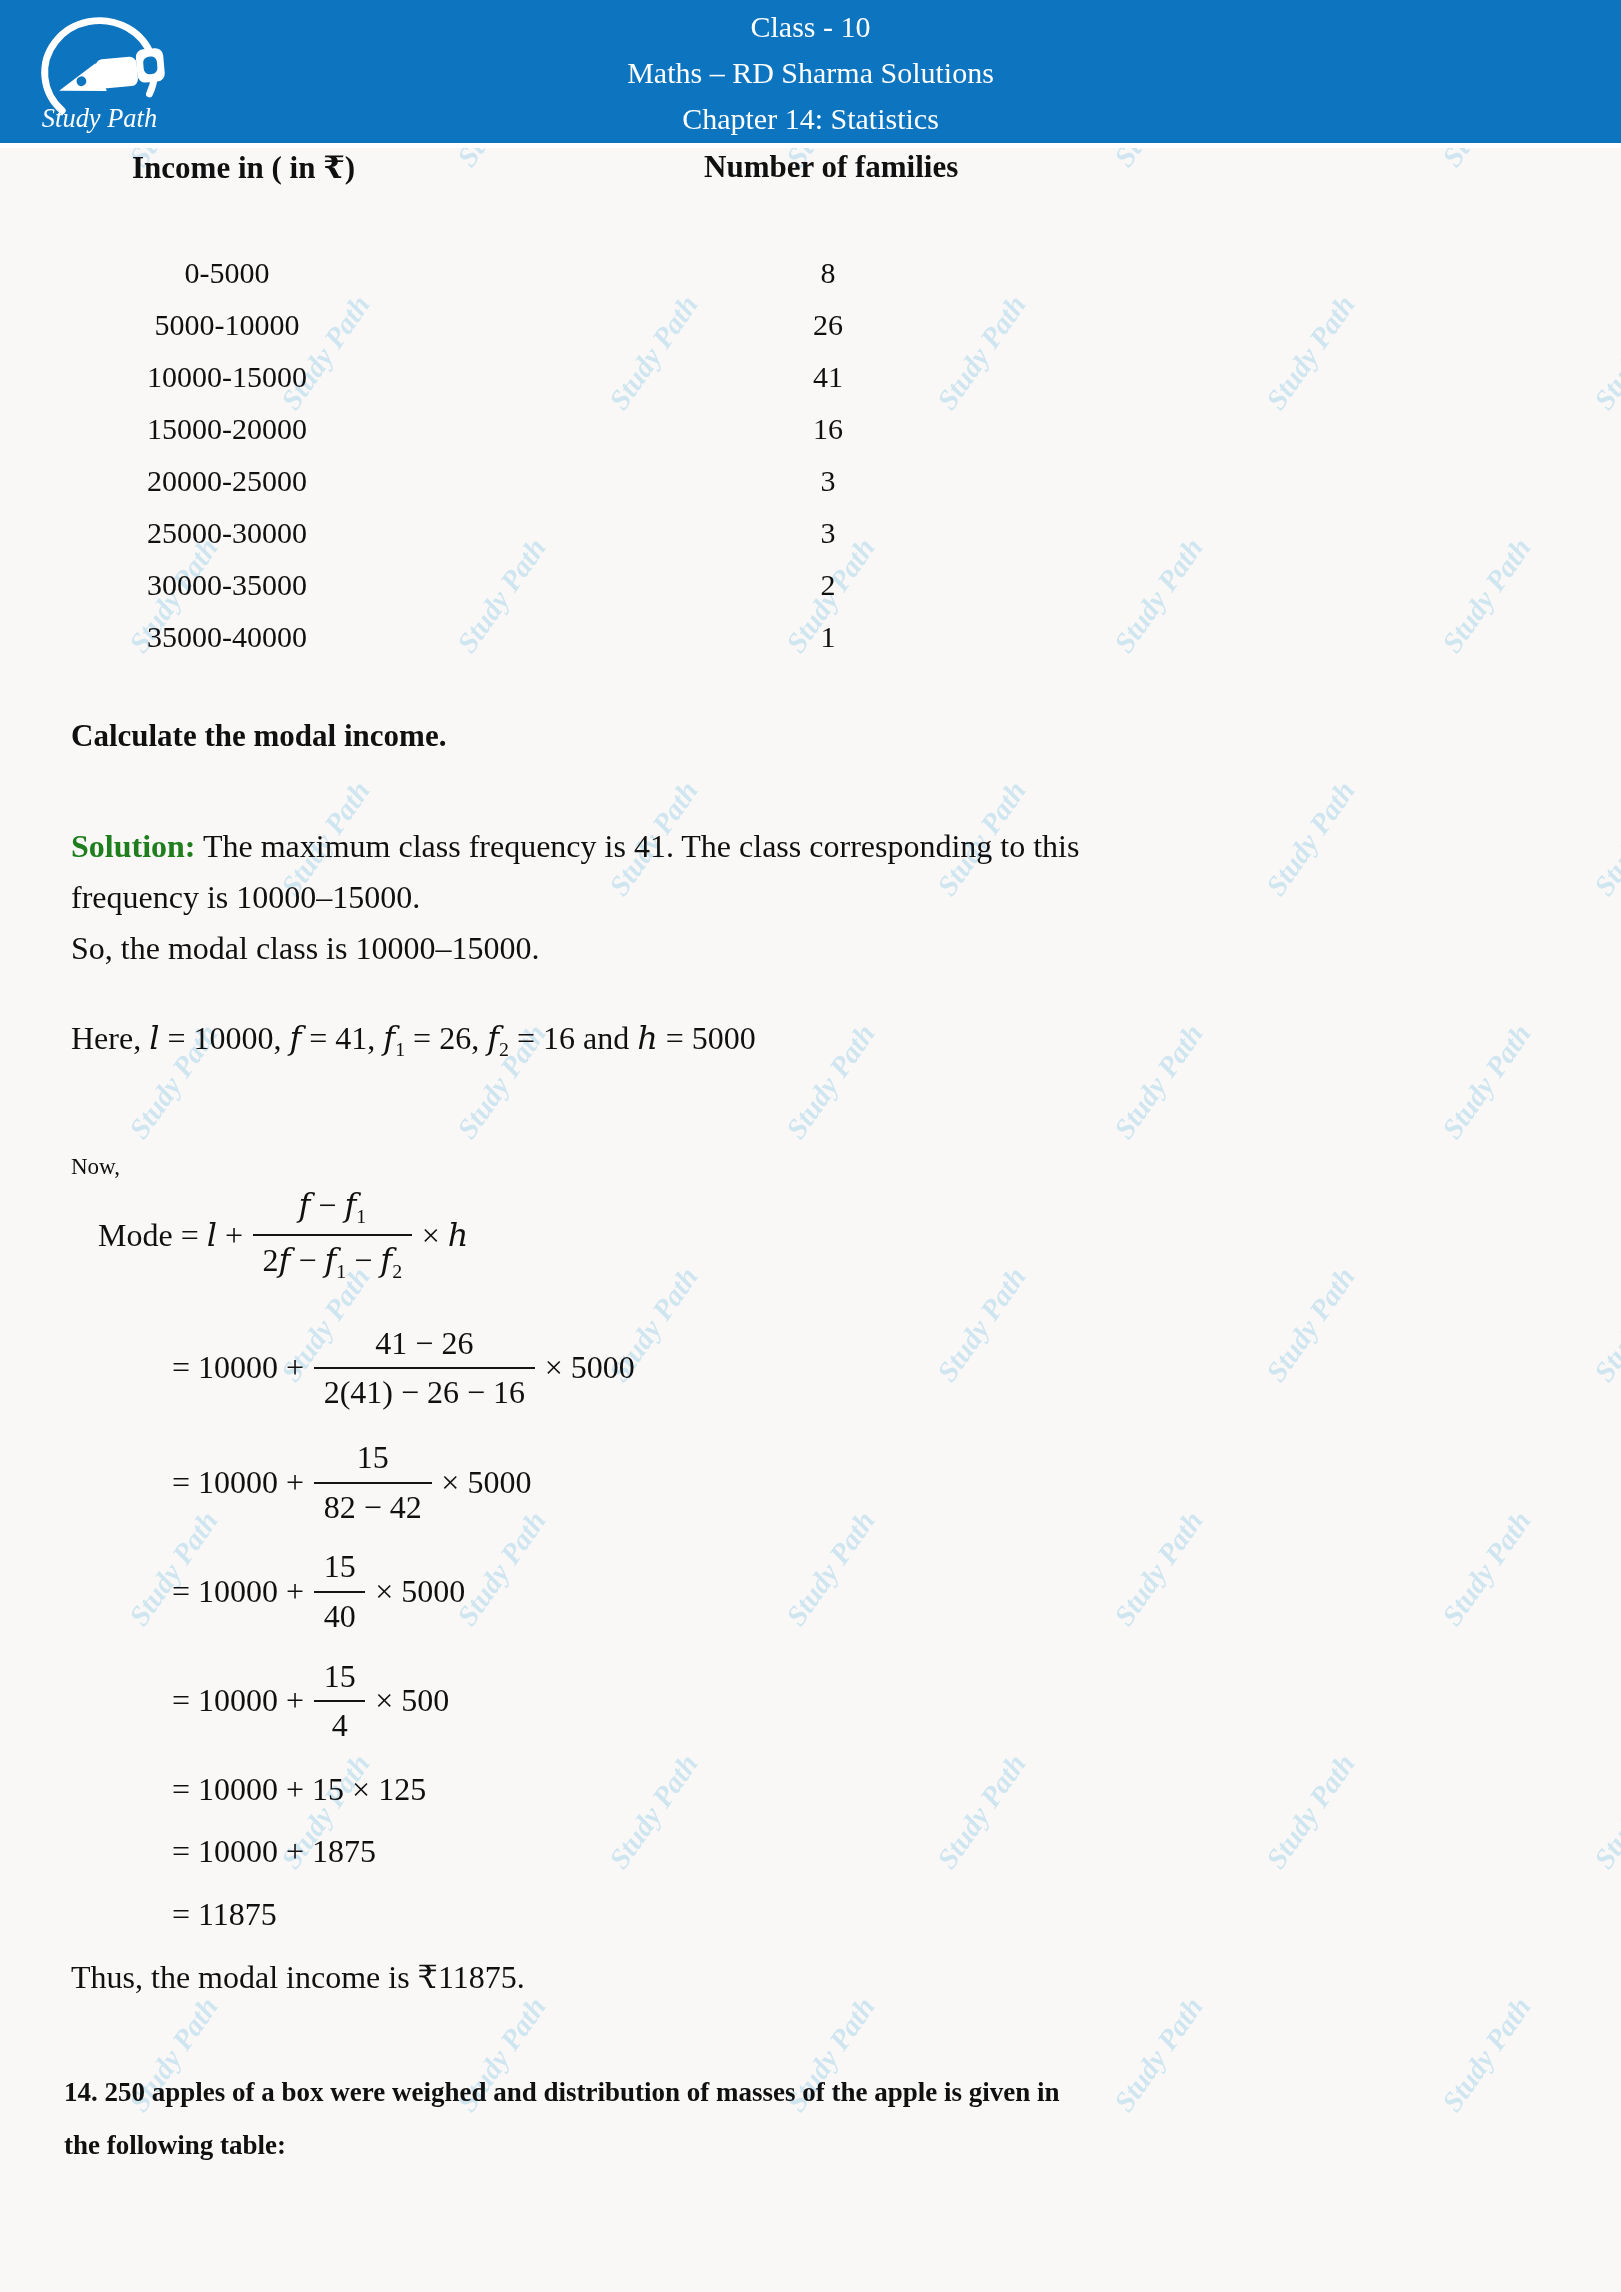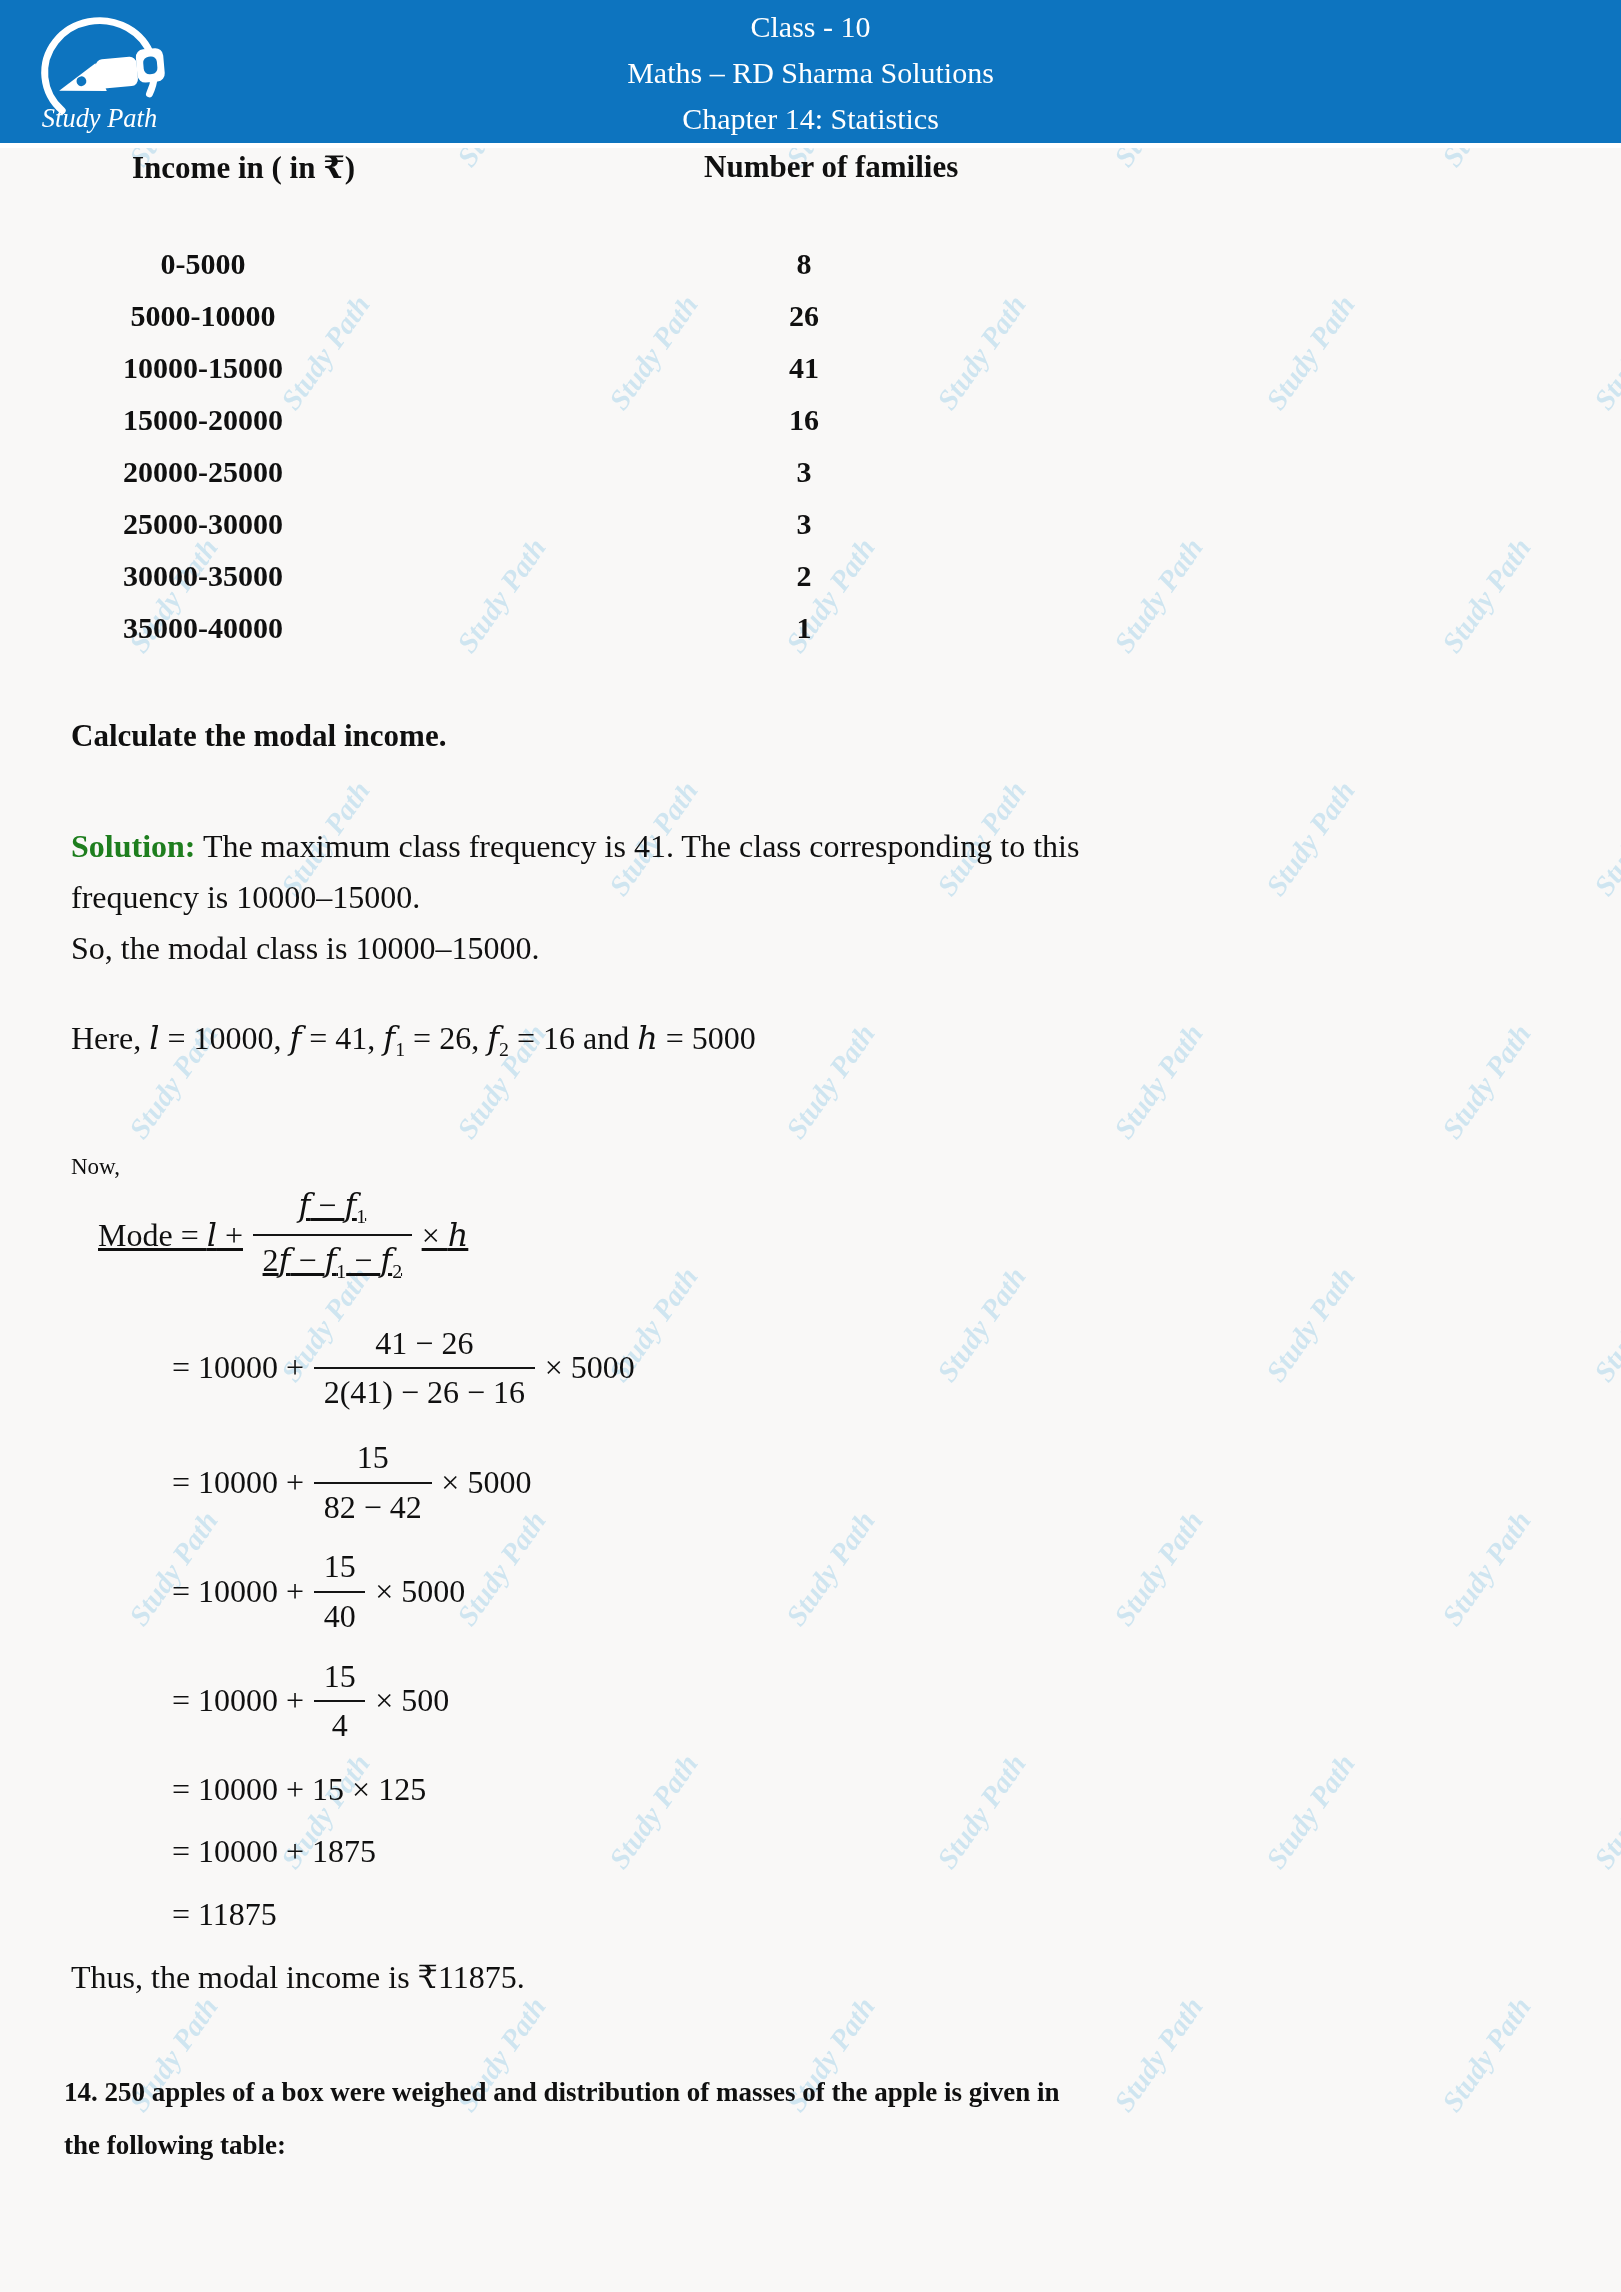--- a/index.html
+++ b/index.html
@@ -33,32 +33,32 @@
     font-size:29px;color:#aed7ec;opacity:.55;
     transform:rotate(-55deg);
     white-space:nowrap;
   }
   
   .content{position:absolute;inset:0;z-index:2;border-radius:6px;}
   .tbl-header{position:absolute;top:149px;left:0;width:100%;font-weight:bold;font-size:31px;}
   .tbl-h1{position:absolute;left:132px;top:0;}
   .tbl-h2{position:absolute;left:704px;top:0;}
   .tbl-rows{position:absolute;top:247px;left:0;width:100%;}
-  .t-row{height:52px;display:flex;align-items:flex-start;font-weight:bold;font-size:30px;}
+  .t-row{height:52px;display:flex;align-items:center;font-weight:normal;font-size:30px;padding-left:24px;}
   .t-c1{width:406px;text-align:center;}
   .t-c2{width:196px;margin-left:300px;text-align:center;}
   .calc-line{position:absolute;top:718px;left:71px;font-weight:bold;font-size:31px;}
   .solution-block{position:absolute;top:821px;left:71px;right:69px;font-size:32px;line-height:51px;}
   .sol-label{color:#1e7e1e;font-weight:bold;}
   .here-line{position:absolute;top:1019px;left:71px;font-size:32px;}
   .now-line{position:absolute;top:1154px;left:71px;font-size:23px;}
   .math-block{position:absolute;top:1184px;left:98px;font-size:32px;}
   .eq{display:flex;align-items:center;margin-bottom:21.6px;}
   .eq.indent{padding-left:74px;}
-  .eq:nth-child(1){margin-bottom:37px;text-decoration:underline;}
+  .eq:nth-child(1){margin-bottom:37px;}
   .eq:nth-child(2){margin-bottom:23.5px;}
   .eq:nth-child(3),.eq:nth-child(4){margin-bottom:18.6px;}
   .eq:nth-child(5){margin-bottom:24.5px;}
   .eq.plain{margin-top:8px;margin-bottom:25.5px;}
   .frac{display:inline-block;text-align:center;margin:0 9.8px;}
   .frac .num{padding:2px 9.8px 5.9px;border-bottom:2.9px solid #151515;}
   .frac .den{padding:4.9px 9.8px 2px;}
   .math-block i, .here-line i{font-family:"DejaVu Serif","Liberation Serif",serif;}
   sub{font-size:0.62em;}
   .thus-line{position:absolute;top:1958px;left:71px;font-size:32px;}

